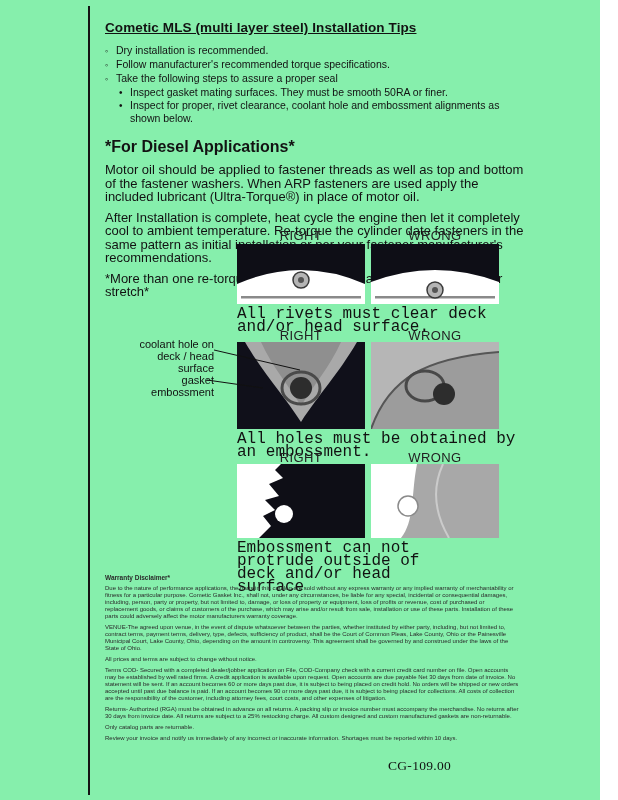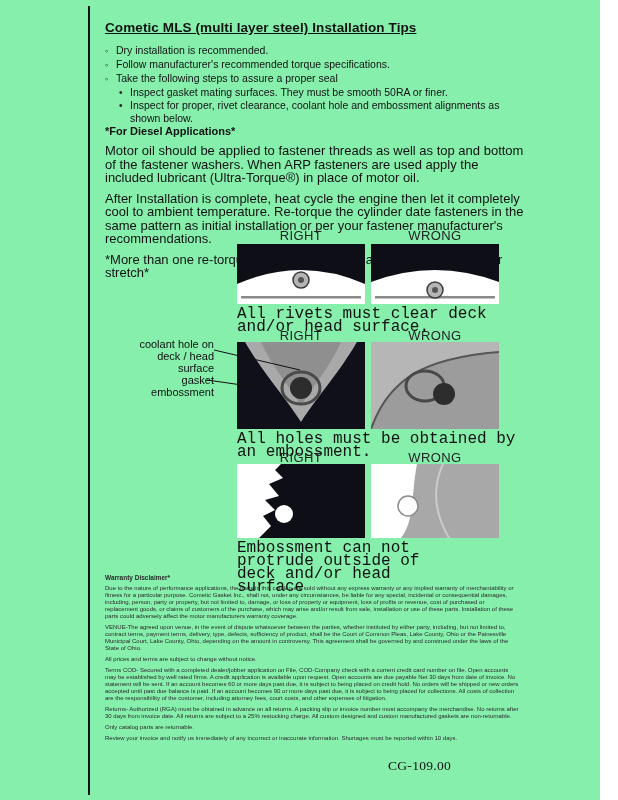--- a/index.html
+++ b/index.html
@@ -9,21 +9,21 @@
   .v-rule { position:absolute; left:88px; top:6px; width:2px; height:789px; background:#141414; }
 
   
   .head { position:absolute; left:105px; top:20px; width:424px; }
   .title { font-size:13.5px; font-weight:bold; text-decoration:underline; margin-bottom:9px; letter-spacing:0.1px; }
   .bullet { font-size:10.5px; line-height:13px; display:flex; }
   .bullet .mk { width:11px; flex:none; text-align:left; }
   .mk.o::before { content:"\25E6"; font-size:9px; }
   .mk.f::before { content:"\2022"; font-size:10px; }
   .sub { margin-left:14px; }
-  .diesel-h { font-size:11px; font-weight:bold; }
+  .diesel-h { font-size:16px; font-weight:bold; margin-top:13px; }
   .para { font-size:13px; line-height:13.5px; margin-top:7px; width:424px; }
 
   
   .figures { position:absolute; left:0; top:228px; width:618px; height:344px; }
   .rw { position:absolute; width:128px; text-align:center; font-size:13px; letter-spacing:0.4px; color:#222; }
   .panel { position:absolute; width:128px; overflow:hidden; }
   .panel svg { display:block; }
   .cap { position:absolute; font-size:16px; line-height:13px; color:#111;font-family:Liberation Mono, monospace; }
   .side-label { position:absolute; font-size:11px; line-height:12px; text-align:right; color:#111; }
   .lines-overlay { position:absolute; left:205px; top:112px; width:100px; height:60px; z-index:3; }

